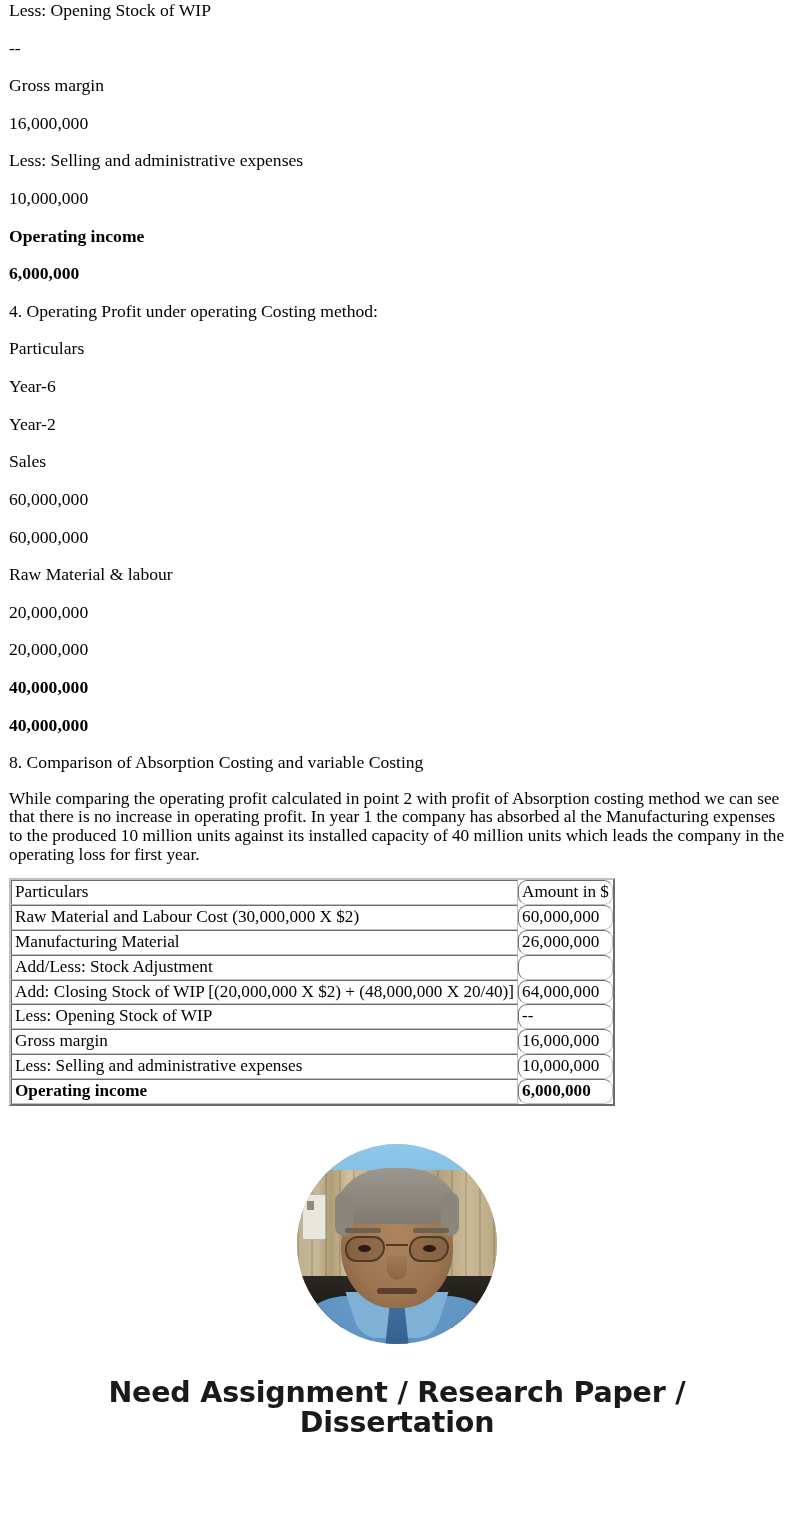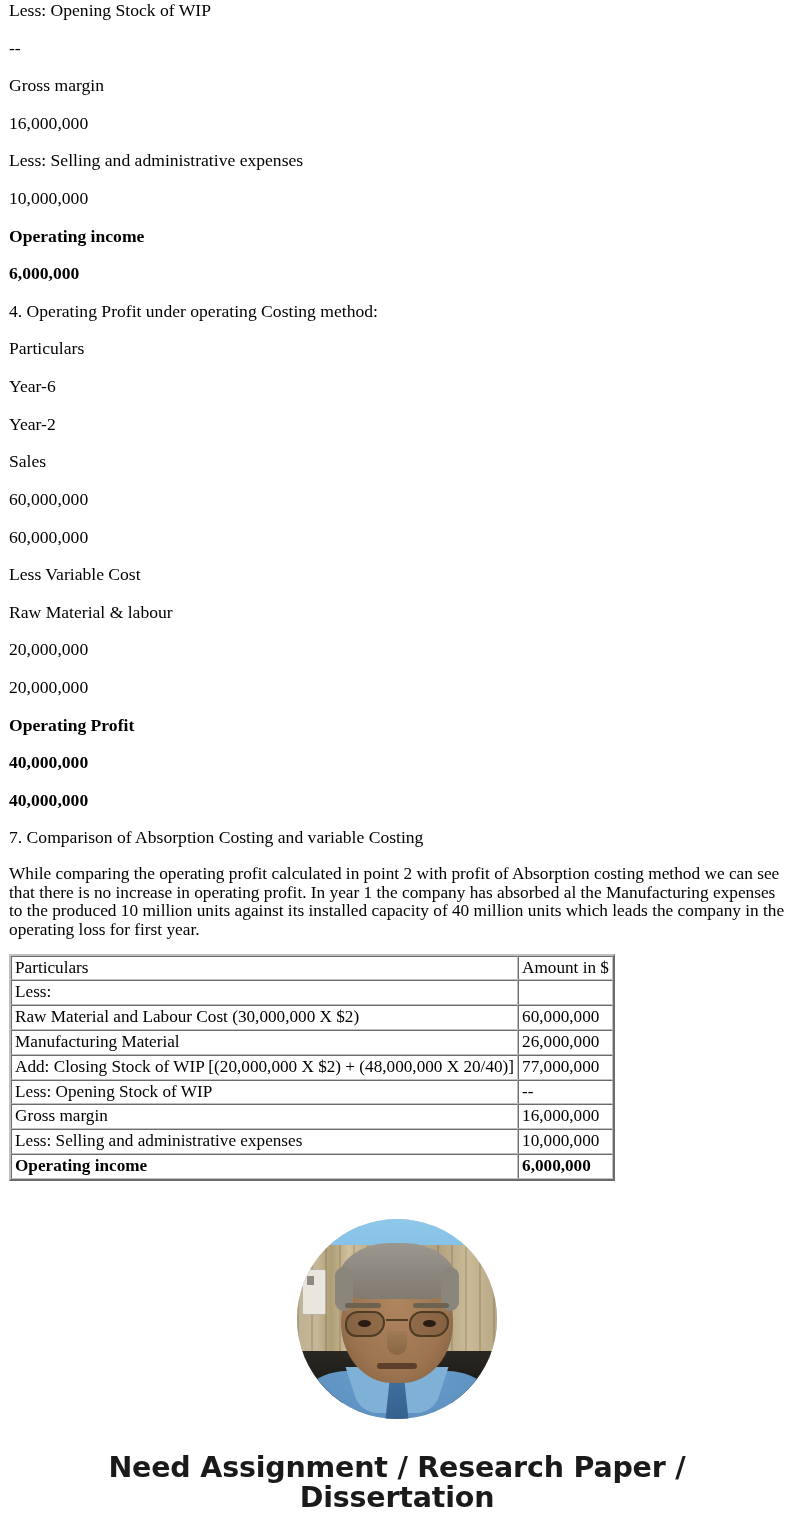--- a/index.html
+++ b/index.html
@@ -60,20 +60,21 @@
     vertical-align: top;
     white-space: nowrap;
   }
   .cost-table td.col-particulars {
     width: 466px;
     min-width: 466px;
   }
   .cost-table td.col-amount {
     width: 84px;
     min-width: 84px;
+    border-radius: 9px;
   }
   .cost-table tr.total-row td {
     font-weight: bold;
   }
   .cell-empty { min-height: 19px; }
 
   
   .portrait-wrap {
     margin-top: 38px;
     display: flex;
@@ -292,53 +293,51 @@
     </div>
 
     <p class="line">4. Operating Profit under operating Costing method:</p>
     <div>
       <p class="line">Particulars</p>
       <p class="line">Year-6</p>
       <p class="line">Year-2</p>
       <p class="line">Sales</p>
       <p class="line">60,000,000</p>
       <p class="line">60,000,000</p>
-      <p class="line">Less Variable Cost</p>
       <p class="line">Raw Material &amp; labour</p>
       <p class="line">20,000,000</p>
       <p class="line">20,000,000</p>
-      <p class="line bold">Operating Profit</p>
       <p class="line bold">40,000,000</p>
       <p class="line bold">40,000,000</p>
     </div>
 
-    <p class="line">7. Comparison of Absorption Costing and variable Costing</p>
+    <p class="line">8. Comparison of Absorption Costing and variable Costing</p>
     <p class="para">While comparing the operating profit calculated in point 2 with profit of Absorption costing method we can see that there is no increase in operating profit. In year 1 the company has absorbed al the Manufacturing expenses to the produced 10 million units against its installed capacity of 40 million units which leads the company in the operating loss for first year.</p>
 
     <table class="cost-table">
       <tbody>
         <tr>
           <td class="col-particulars">Particulars</td>
           <td class="col-amount">Amount in $</td>
         </tr>
         <tr>
-          <td class="col-particulars">Less:</td>
-          <td class="col-amount cell-empty">&nbsp;</td>
-        </tr>
-        <tr>
           <td class="col-particulars">Raw Material and Labour Cost (30,000,000 X $2)</td>
           <td class="col-amount">60,000,000</td>
         </tr>
         <tr>
           <td class="col-particulars">Manufacturing Material</td>
           <td class="col-amount">26,000,000</td>
         </tr>
         <tr>
+          <td class="col-particulars">Add/Less: Stock Adjustment</td>
+          <td class="col-amount cell-empty">&nbsp;</td>
+        </tr>
+        <tr>
           <td class="col-particulars">Add: Closing Stock of WIP [(20,000,000 X $2) + (48,000,000 X 20/40)]</td>
-          <td class="col-amount">77,000,000</td>
+          <td class="col-amount">64,000,000</td>
         </tr>
         <tr>
           <td class="col-particulars">Less: Opening Stock of WIP</td>
           <td class="col-amount">--</td>
         </tr>
         <tr>
           <td class="col-particulars">Gross margin</td>
           <td class="col-amount">16,000,000</td>
         </tr>
         <tr>

